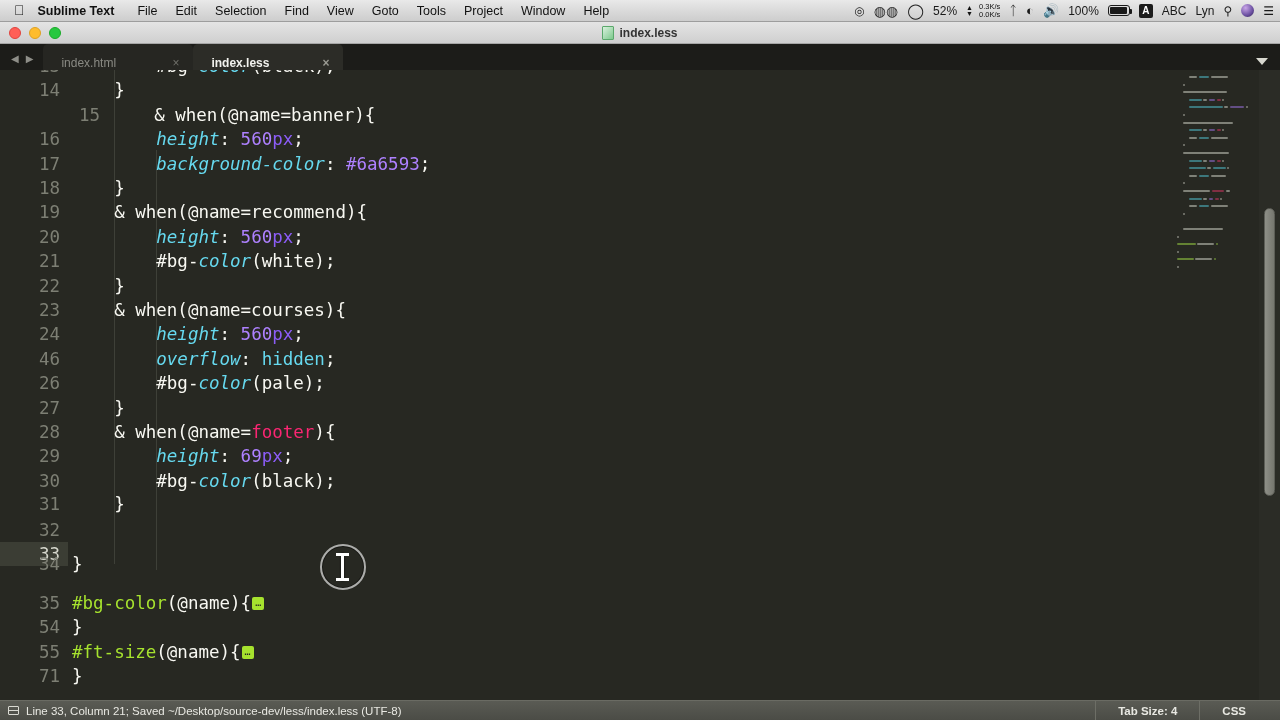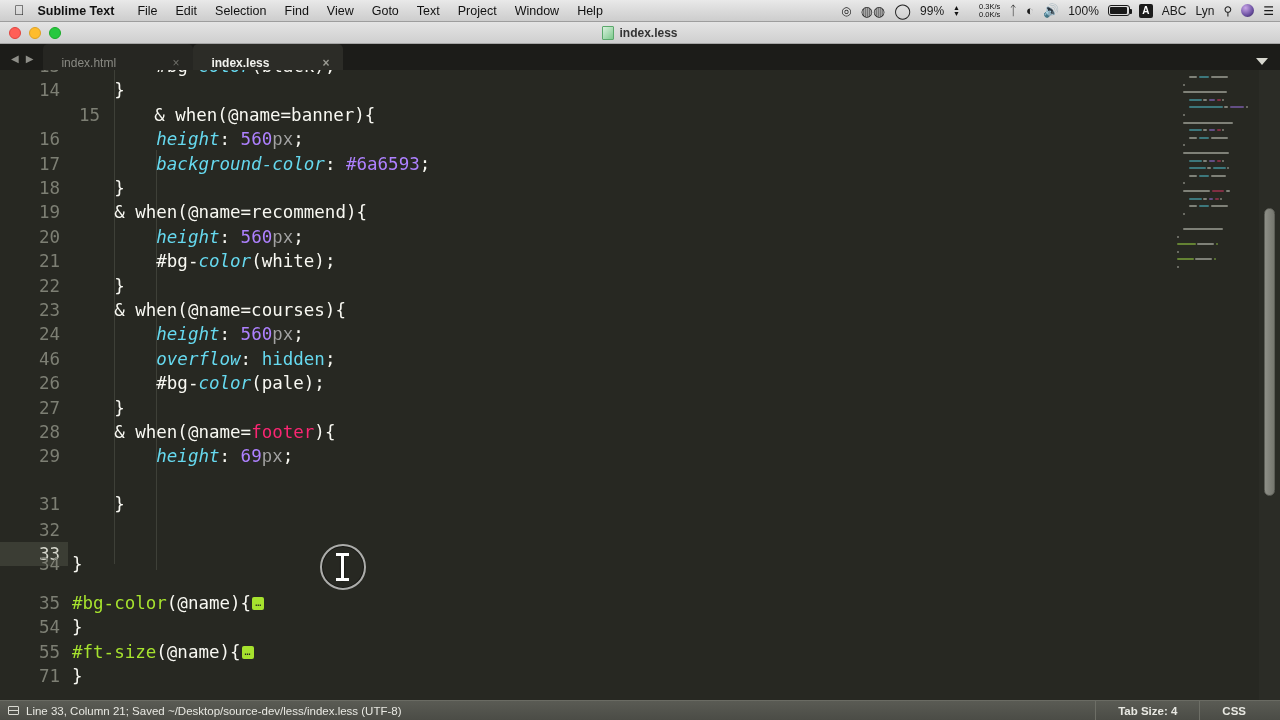--- a/index.html
+++ b/index.html
@@ -16,21 +16,21 @@
     background:linear-gradient(to bottom,#e9e9e9 0%,#d9d9d9 55%,#cdcdcd 100%);
     border-bottom:1px solid #9d9d9d;
     display:flex; align-items:center; color:#111;
     font-size:12.5px;
   }
   .mb-apple{ padding:0 13px 0 14px; font-size:14px; line-height:1; position:relative; top:-1px;}
   .mb-item{ padding:0 9px; white-space:nowrap; line-height:22px; }
   .mb-item.bold{ font-weight:bold; padding-left:0; padding-right:14px;}
   .mb-right{ margin-left:auto; display:flex; align-items:center; padding-right:6px; gap:9px;}
   .mb-right .ic{ display:flex; align-items:center; font-size:12px; line-height:1; color:#1a1a1a;}
-  .net{ display:flex; align-items:center; gap:19px; }
+  .net{ display:flex; align-items:center; gap:6px; }
   .net .arrows{ display:flex; flex-direction:column; font-size:7px; line-height:6px;}
   .net .rates{ font-size:7.5px; line-height:8px; text-align:left;}
   .sq-a{
     display:inline-block;width:14px;height:14px;background:#1c1c1c;color:#fff;
     font-size:10px;font-weight:bold;text-align:center;line-height:14px;border-radius:2px;
   }
   .batt{
     display:inline-block;width:22px;height:11px;border:1.4px solid #1a1a1a;border-radius:3px;
     position:relative;
   }
@@ -116,21 +116,21 @@
   }
   .code{ position:absolute; left:72px; color:#f8f8f2; }
   .ind-guides{ position:absolute; left:0; top:0; height:630px; width:1280px; pointer-events:none;}
   .ig{ position:absolute; width:1px; background:#3e4038; }
 
   
   .t-plain{ color:#f8f8f2; }
   .t-prop{ color:#66d9ef; font-style:italic; }
   .t-mixin{ color:#66d9ef; font-style:italic; }
   .t-num{ color:#ae81ff; }
-  .t-unit{ color:#a3a3a3;font-family:Liberation Mono, monospace; }
+  .t-unit{ color:#8b5cf6; }
   .t-hex{ color:#ae81ff; }
   .t-kw{ color:#f92672; }
   .t-def{ color:#a6e22e; }
   .t-val{ color:#66d9ef; }
   .fold{
     display:inline-block; background:#a6e22e; color:#272822;
     border-radius:2px; font-size:10px; line-height:9px; padding:1px 3px 3px;
     position:relative; top:-3px; margin-left:1px;
   }
 
@@ -190,30 +190,30 @@
 
 <div class="menubar">
   <div class="mb-apple"></div>
   <div class="mb-item bold">Sublime Text</div>
   <div class="mb-item">File</div>
   <div class="mb-item">Edit</div>
   <div class="mb-item">Selection</div>
   <div class="mb-item">Find</div>
   <div class="mb-item">View</div>
   <div class="mb-item">Goto</div>
-  <div class="mb-item">Text</div>
+  <div class="mb-item">Tools</div>
   <div class="mb-item">Project</div>
   <div class="mb-item">Window</div>
   <div class="mb-item">Help</div>
 
   <div class="mb-right">
     <span class="ic">◎</span>
     <span class="ic" style="font-size:14px;">◍◍</span>
     <span class="ic" style="font-size:15px;">◯</span>
-    <span class="ic">99%</span>
+    <span class="ic">52%</span>
     <span class="net">
       <span class="arrows">
           <span>▲</span>
           <span>▼</span>
         </span>
       <span class="rates">
         <div>0.3K/s</div>
         <div>0.0K/s</div>
       </span>
     </span>
@@ -278,20 +278,21 @@
       <div class="line" style="top: 154.8px;"><span class="ln">20</span><span class="code">        <span class="t-prop">height</span><span class="t-plain">: </span><span class="t-num">560</span><span class="t-unit">px</span><span class="t-plain">;</span></span></div>
       <div class="line" style="top: 179.2px;"><span class="ln">21</span><span class="code">        <span class="t-plain">#bg-</span><span class="t-mixin">color</span><span class="t-plain">(white);</span></span></div>
       <div class="line" style="top: 203.6px;"><span class="ln">22</span><span class="code">    <span class="t-plain">}</span></span></div>
       <div class="line" style="top: 228px;"><span class="ln">23</span><span class="code">    <span class="t-plain">&amp; when(@name=courses){</span></span></div>
       <div class="line" style="top: 252.4px;"><span class="ln">24</span><span class="code">        <span class="t-prop">height</span><span class="t-plain">: </span><span class="t-num">560</span><span class="t-unit">px</span><span class="t-plain">;</span></span></div>
       <div class="line" style="top: 276.8px;"><span class="ln">46</span><span class="code">        <span class="t-prop">overflow</span><span class="t-plain">: </span><span class="t-val">hidden</span><span class="t-plain">;</span></span></div>
       <div class="line" style="top: 301.2px;"><span class="ln">26</span><span class="code">        <span class="t-plain">#bg-</span><span class="t-mixin">color</span><span class="t-plain">(pale);</span></span></div>
       <div class="line" style="top: 325.6px;"><span class="ln">27</span><span class="code">    <span class="t-plain">}</span></span></div>
       <div class="line" style="top: 350px;"><span class="ln">28</span><span class="code">    <span class="t-plain">&amp; when(@name=</span><span class="t-kw">footer</span><span class="t-plain">){</span></span></div>
       <div class="line" style="top: 374.4px;"><span class="ln">29</span><span class="code">        <span class="t-prop">height</span><span class="t-plain">: </span><span class="t-num">69</span><span class="t-unit">px</span><span class="t-plain">;</span></span></div>
+      <div class="line" style="top: 398.8px;"><span class="ln">30</span><span class="code">        <span class="t-plain">#bg-</span><span class="t-mixin">color</span><span class="t-plain">(black);</span></span></div>
       <div class="line" style="top: 422px;"><span class="ln">31</span><span class="code">    <span class="t-plain">}</span></span></div>
       <div class="line" style="top: 447.6px;"><span class="ln">32</span><span class="code"></span></div>
       <div class="curline-hl" style="top: 472px;"></div>
       <div class="line" style="top: 472px;"><span class="ln cur">33</span></div>
       <div class="line" style="top: 475px; margin-top: 7px;"><span class="ln">34</span><span class="code"><span class="t-plain">}</span></span></div>
       <div class="line" style="top: 520.8px;"><span class="ln">35</span><span class="code"><span class="t-def">#bg-color</span><span class="t-plain">(@name){</span><span class="fold">…</span></span></div>
       <div class="line" style="top: 545.2px;"><span class="ln">54</span><span class="code"><span class="t-plain">}</span></span></div>
       <div class="line" style="top: 569.6px;"><span class="ln">55</span><span class="code"><span class="t-def">#ft-size</span><span class="t-plain">(@name){</span><span class="fold">…</span></span></div>
       <div class="line" style="top: 594px;"><span class="ln">71</span><span class="code"><span class="t-plain">}</span></span></div>
     </div>

